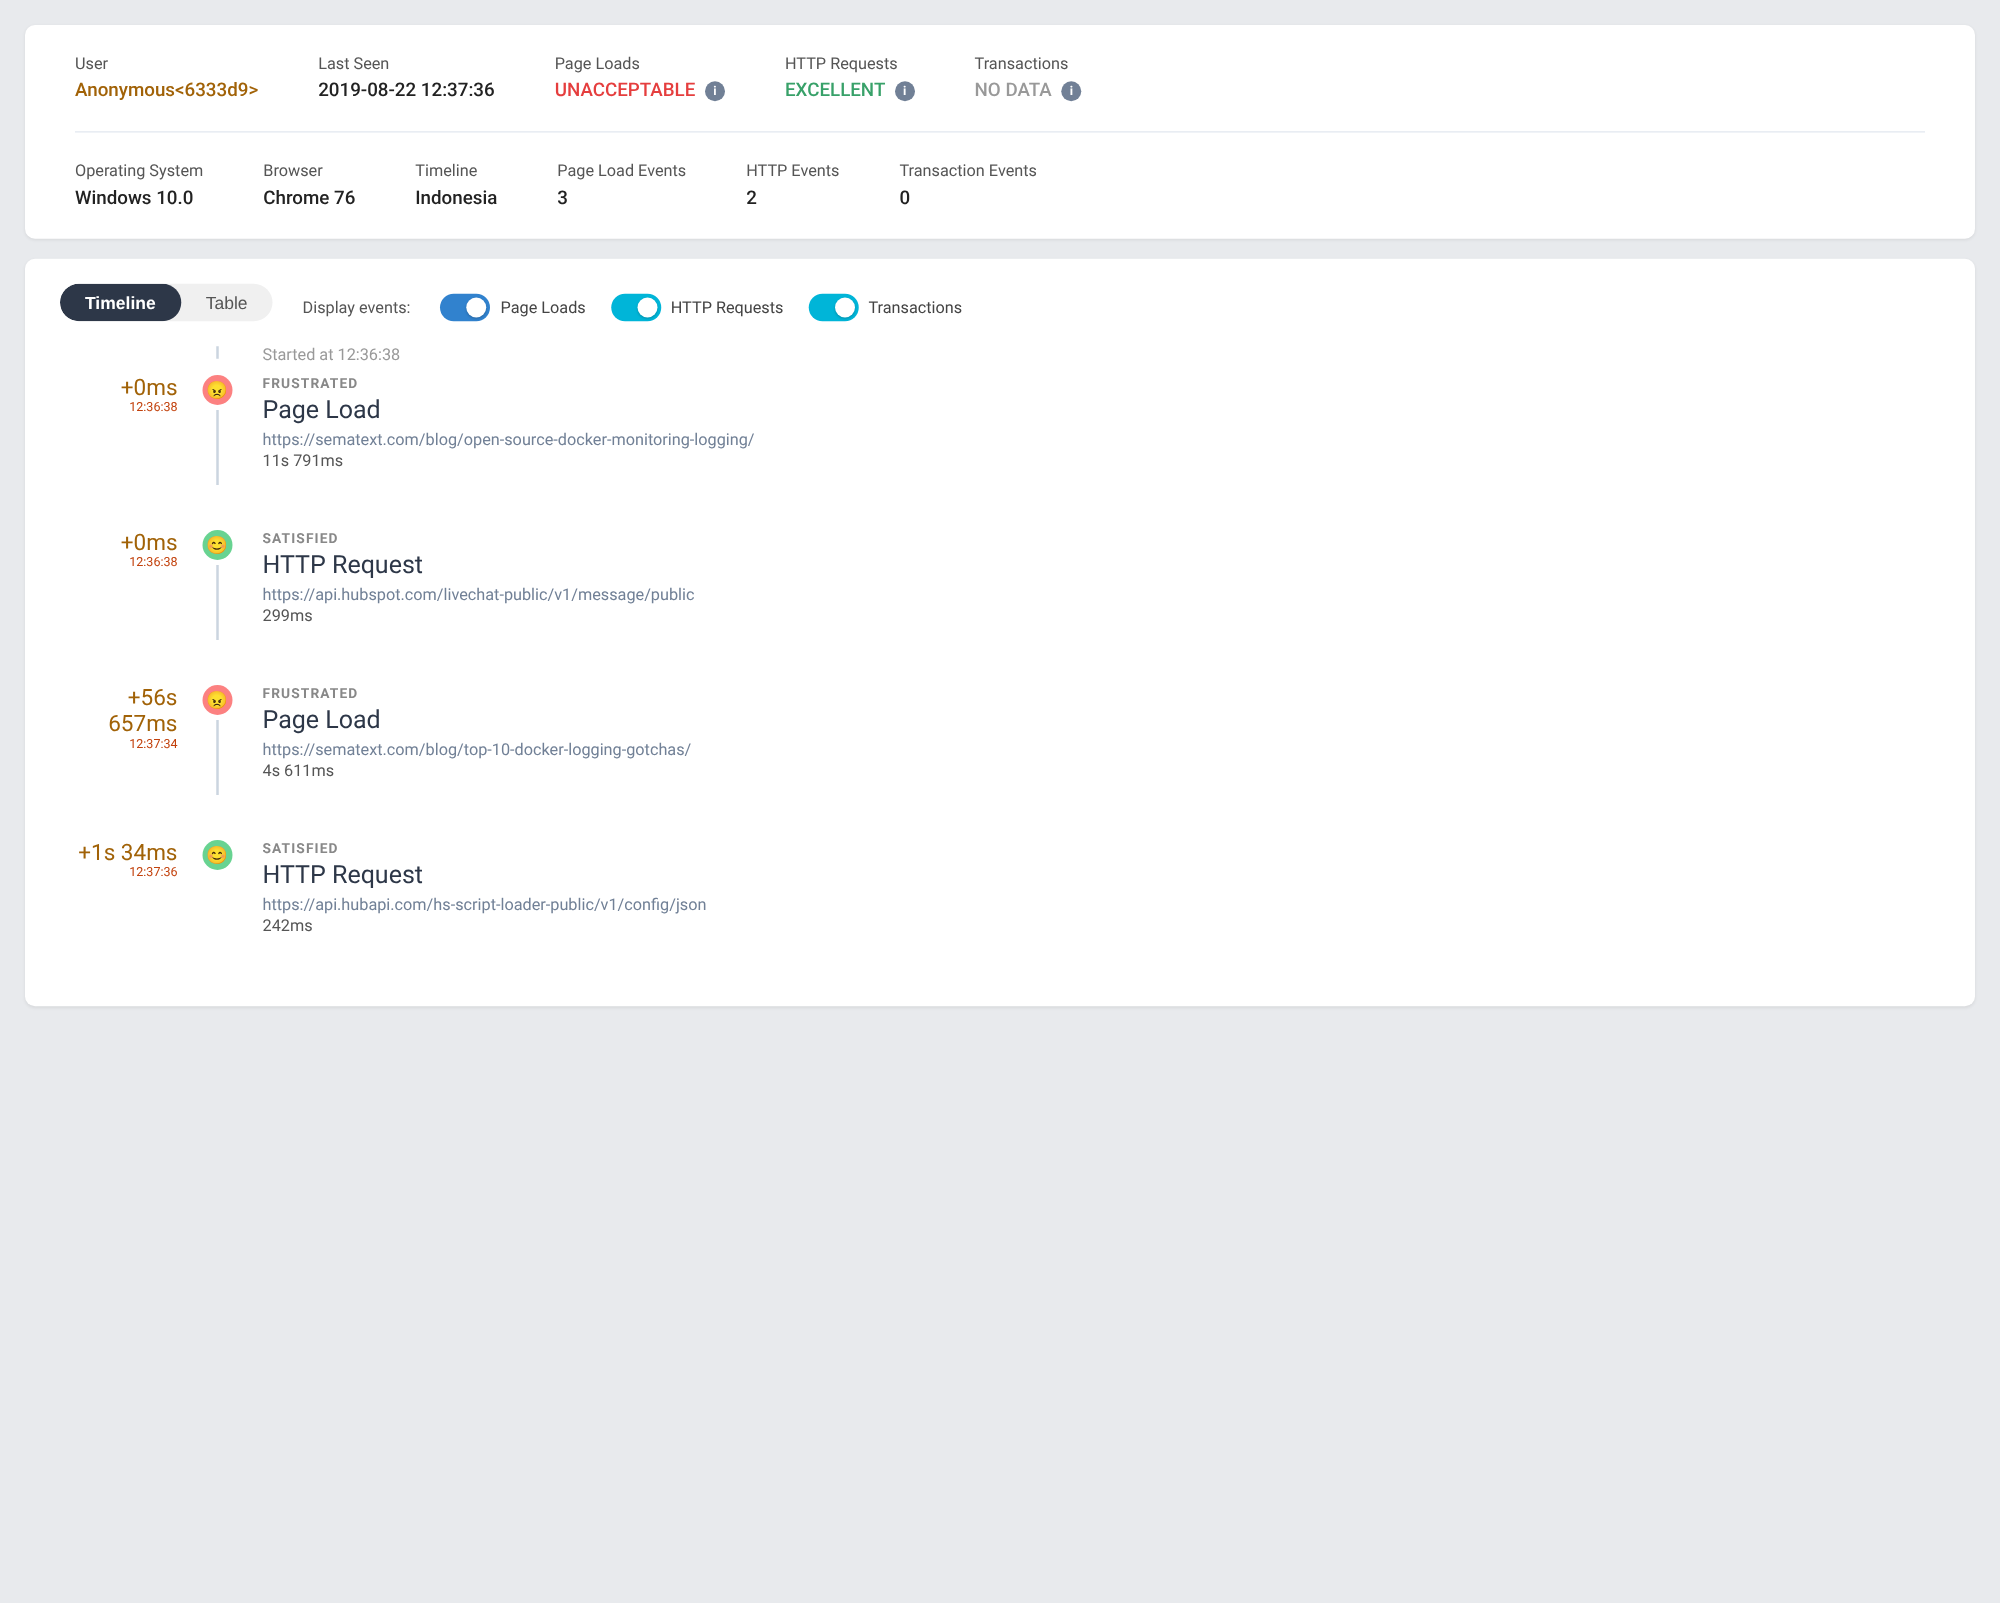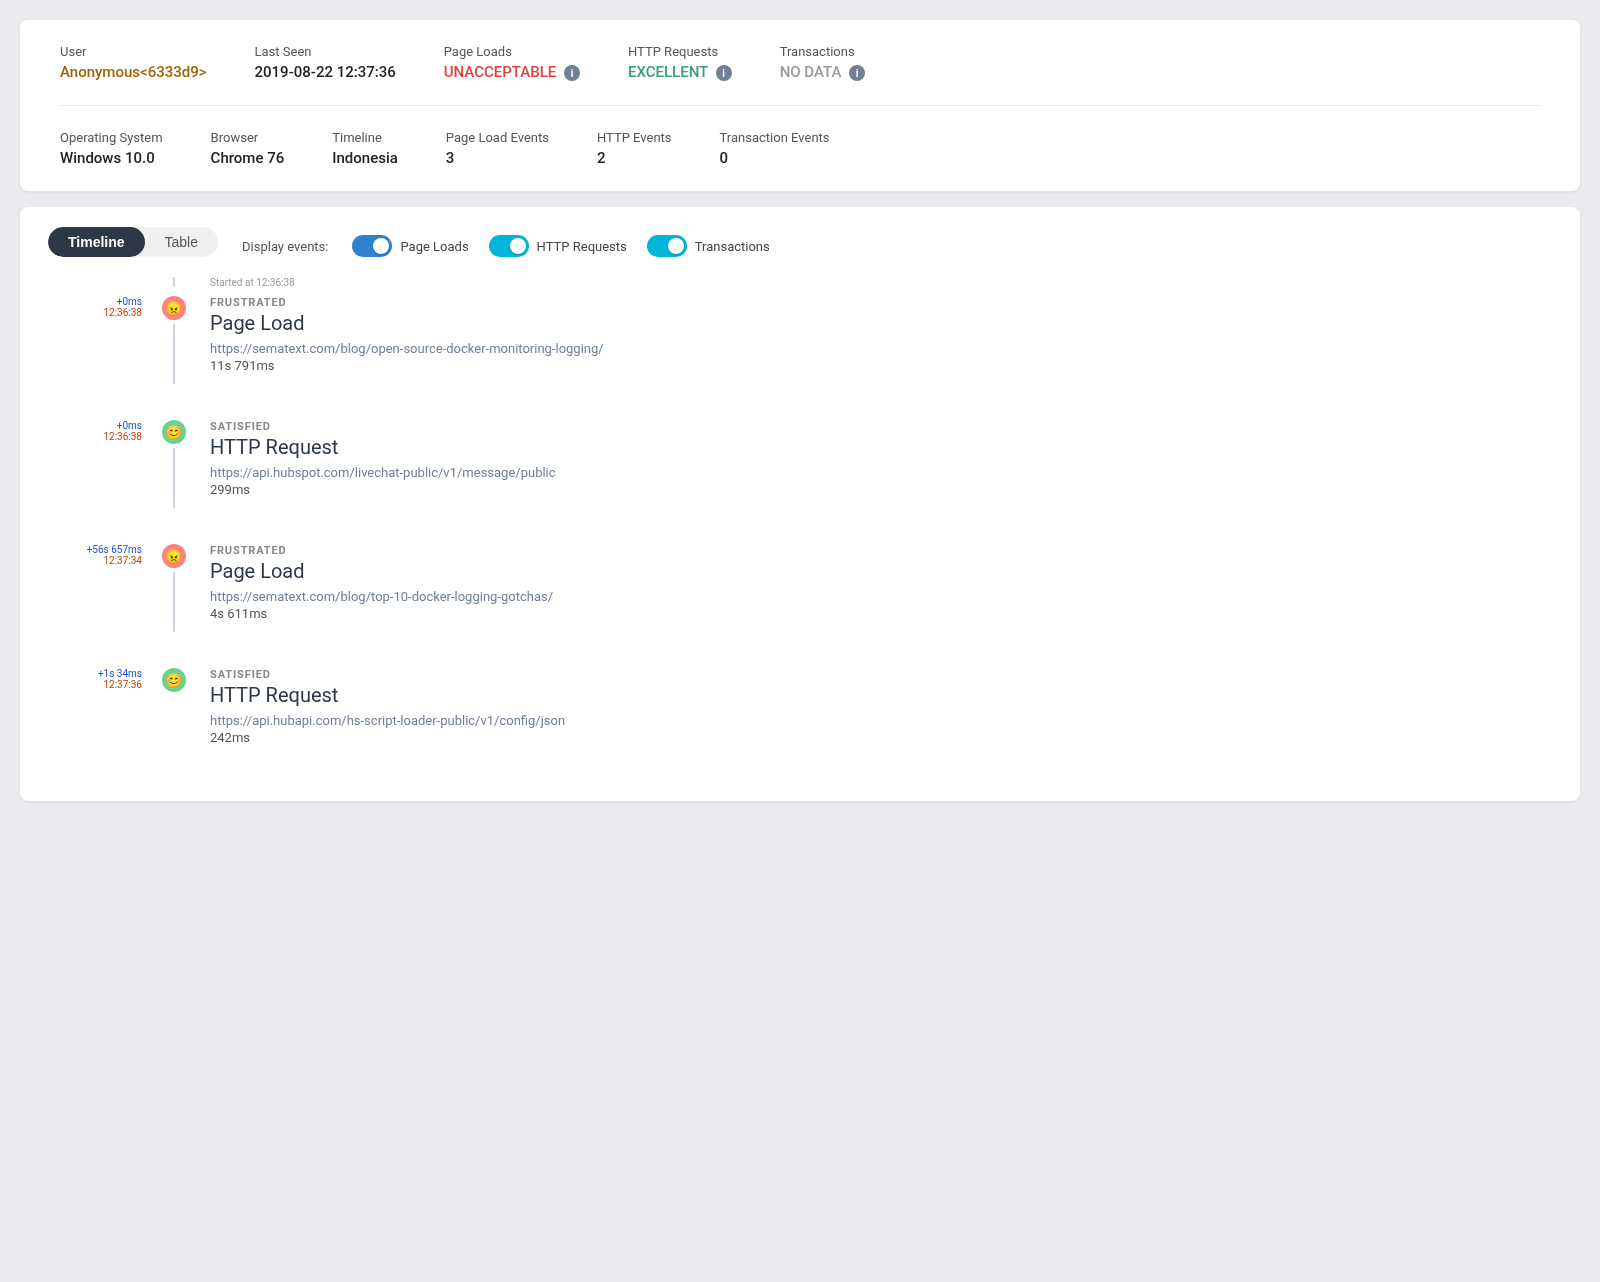--- a/index.html
+++ b/index.html
@@ -128,39 +128,39 @@
       background: #fff;
       box-shadow: 0 1px 2px rgba(0,0,0,0.2);
     }
     .toggle-label { font-size: 13px; color: #444; }
     
     .timeline {
       position: relative;
       padding-left: 0;
     }
     .started-at-label {
-      font-size: 10px;
+      font-size: 13px;
       color: #999;
       margin-right: 22px;
     }
     .timeline-item {
       display: flex;
       align-items: flex-start;
       margin-bottom: 36px;
       position: relative;
     }
     .timeline-time {
       width: 110px;
       flex-shrink: 0;
       text-align: right;
       padding-right: 16px;
     }
     .timeline-time .offset {
-      font-size: 10px;
-      color: #1d4ed8;
+      font-size: 18px;
+      color: #a16207;
       text-align: right;
     }
     .timeline-time .timestamp {
       font-size: 10px;
       color: #c2410c;
     }
     .timeline-connector {
       display: flex;
       flex-direction: column;
       align-items: center;

